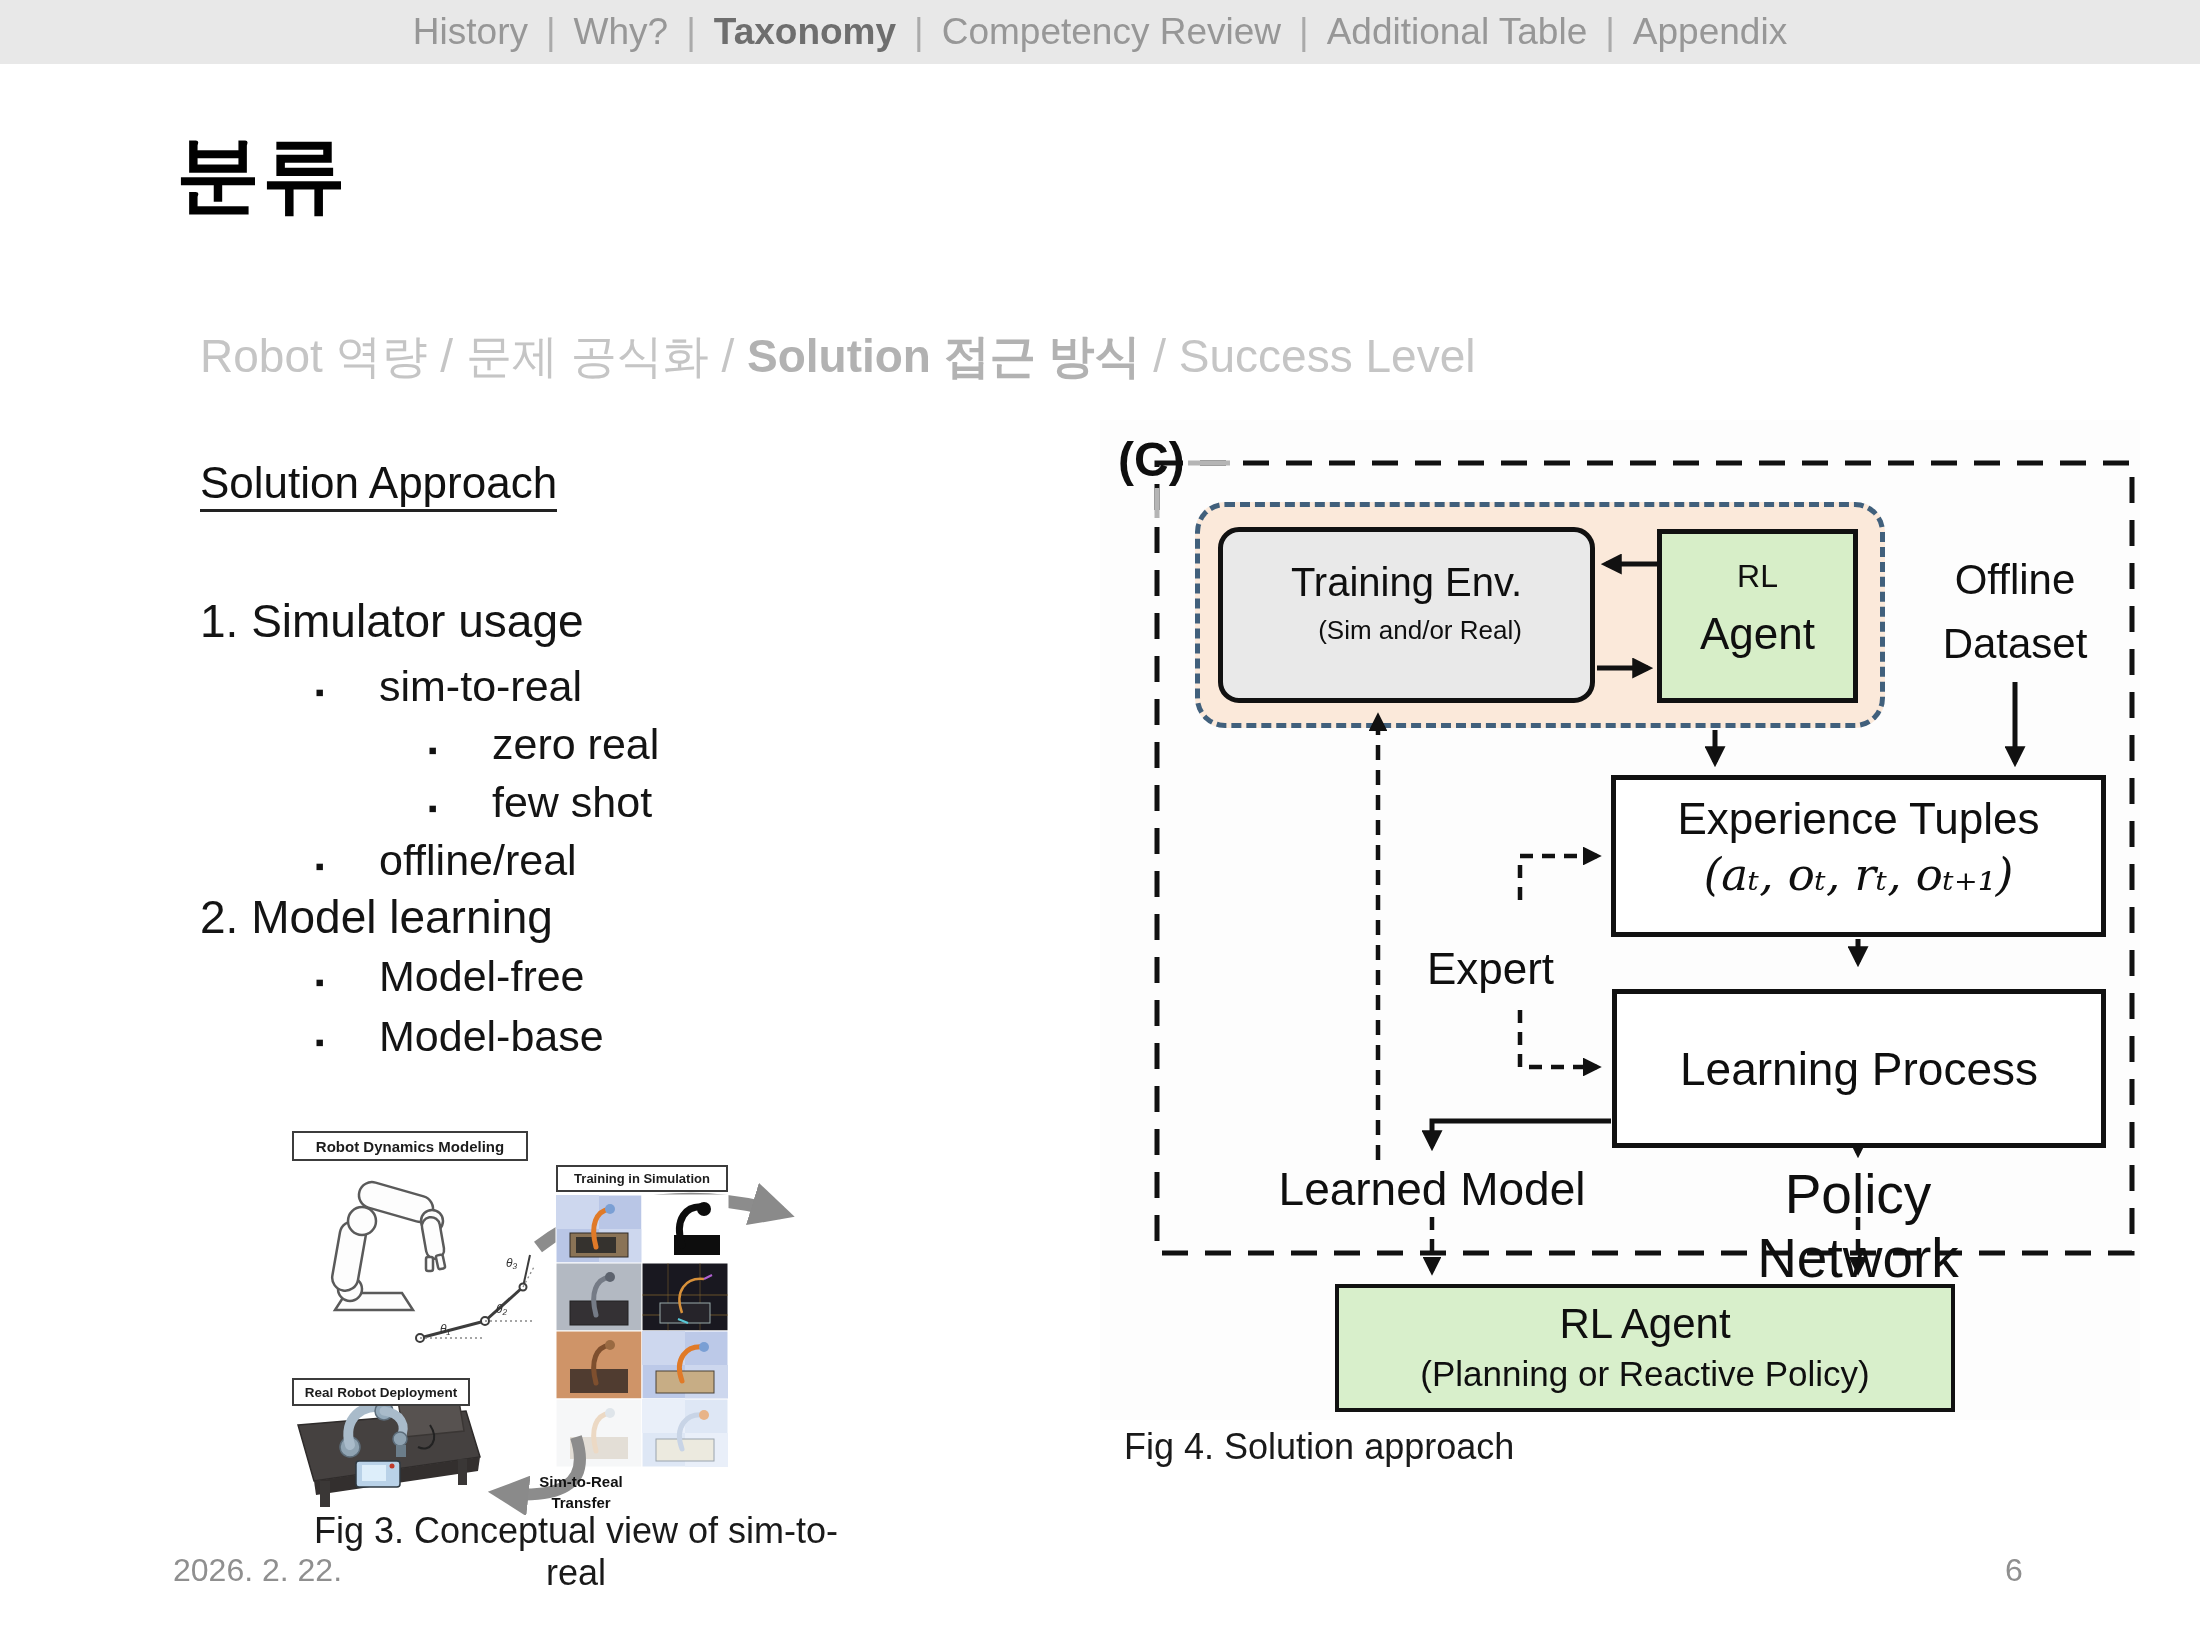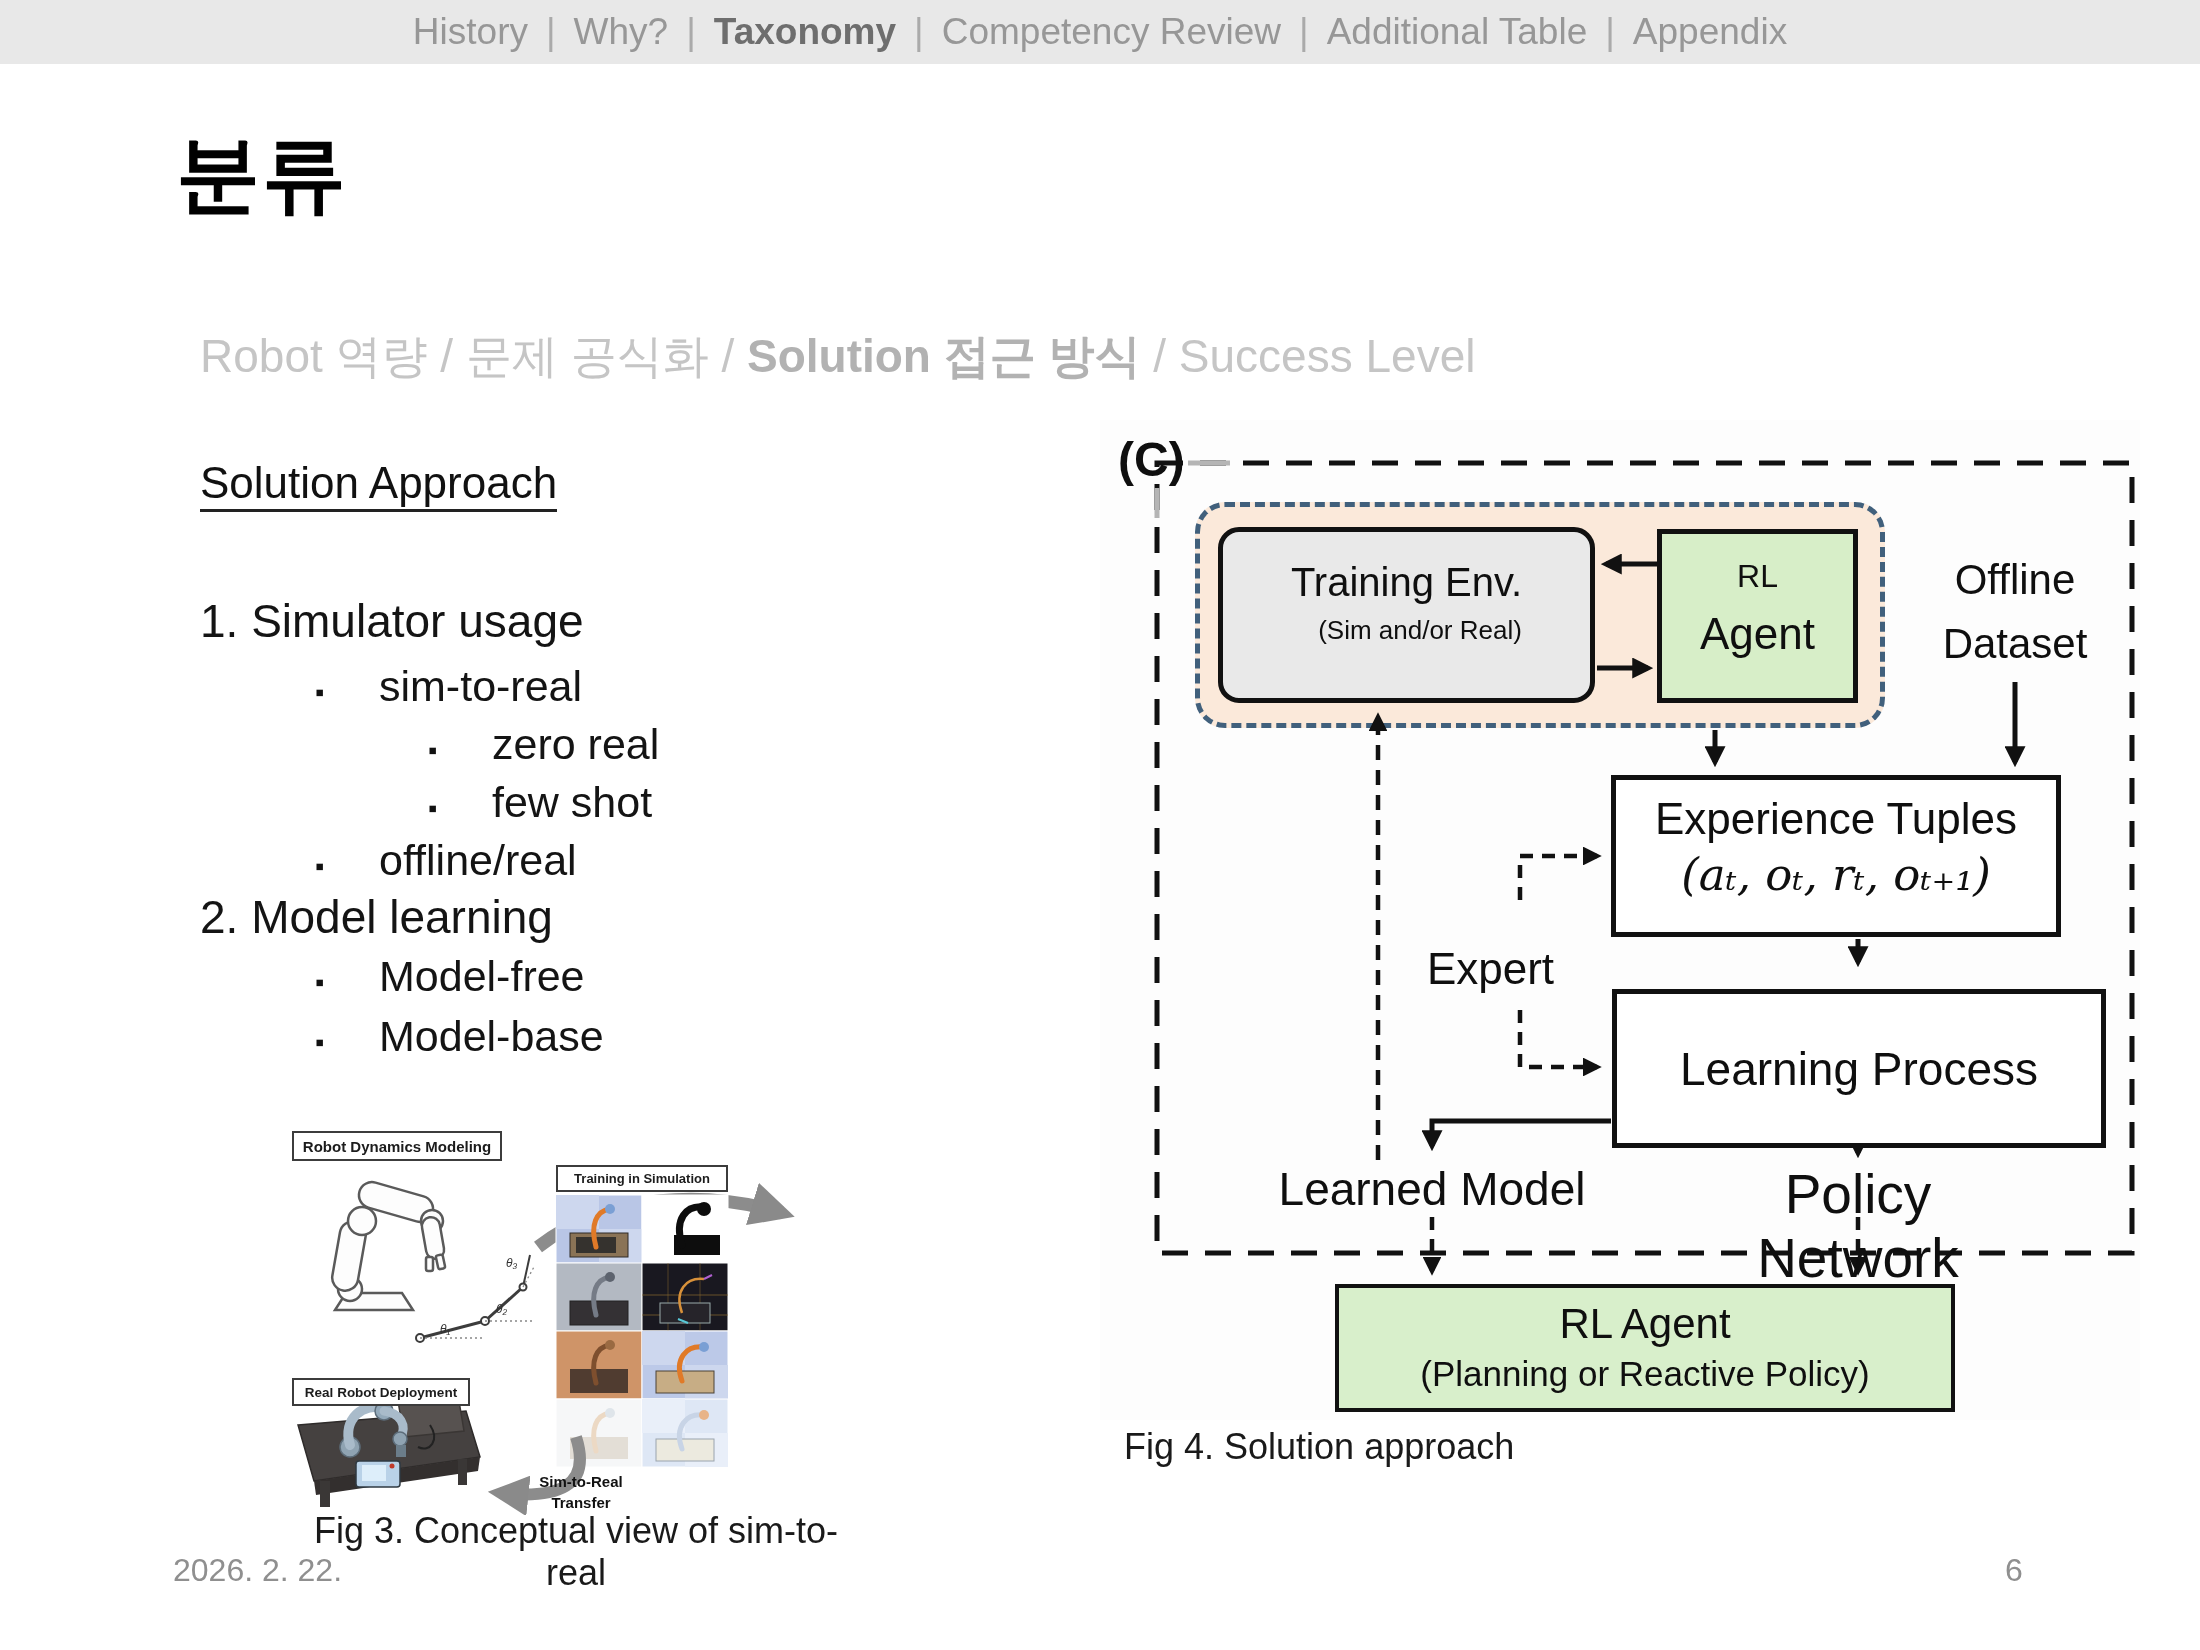--- a/index.html
+++ b/index.html
@@ -31,21 +31,21 @@
   .li.lvl1 { font-size:43px; padding-left:115px; }
   .li.lvl2 { font-size:43px; padding-left:228px; }
   .blt { font-size:26px; width:64px; display:inline-block; color:#111; }
   
   .fig3 { position:absolute; left:280px; top:1095px; width:560px; height:420px; }
   .fig3 svg { position:absolute; left:0; top:0; }
   .lblbox {
     position:absolute; background:#fff; border:2px solid #3c3c3c; display:flex;
     align-items:center; justify-content:center; font-weight:600; color:#1c1c1c; text-align:center;
   }
-  .lbl-rdm { left:12px; top:36px; width:210px; height:30px; font-size:15px; }
+  .lbl-rdm { left:12px; top:36px; width:236px; height:30px; font-size:15px; }
   .lbl-tis { left:276px; top:70px; width:172px; height:27px; font-size:13px; }
   .lbl-rrd { left:12px; top:283px; width:178px; height:28px; font-size:13.5px; }
   .lbl-transfer { position:absolute; left:235px; top:376px; width:132px; text-align:center;
      font-size:15px; font-weight:bold; line-height:21px; color:#111; }
   .fig3-caption { position:absolute; left:285px; top:1510px; width:582px; text-align:center;
      font-size:36px; color:var(--caption,#1a1a1a); }
   
   .fig4 { position:absolute; left:1100px; top:420px; width:1040px; height:1000px; background:#fdfdfd; }
   .fig4 svg.wires { position:absolute; left:0; top:0; z-index:2; }
   .peach {
@@ -55,21 +55,21 @@
   .node { position:absolute; z-index:3; text-align:center; color:#0f0f0f; }
   .boxed { border:5px solid #111; }
   .n-c { left:18px; top:12px; font-size:48px; font-weight:bold; }
   .n-te { left:118px; top:107px; width:377px; height:176px; background:var(--box_gray,#e9e9e9);border-radius:21px; }
   .n-te .l1 { font-size:40px; margin-top:28px; font-weight:500; }
   .n-te .l2 { font-size:26px; margin-top:10px;padding-left:27px; }
   .n-rl { left:557px; top:109px; width:201px; height:174px; background:var(--box_green,#d7eec8); }
   .n-rl .l1 { font-size:32px; margin-top:24px; font-weight:500; }
   .n-rl .l2 { font-size:44px; margin-top:14px; font-weight:500; }
   .n-off { left:795px; top:128px; width:240px; font-size:42px; line-height:64px; font-weight:500; }
-  .n-et { left:511px; top:355px; width:450px; height:162px; background:#fff; }
+  .n-et { left:511px; top:355px; width:495px; height:162px; background:#fff; }
   .n-et .l1 { font-size:44px; margin-top:14px; font-weight:500; }
   .n-et .l2 { font-size:45px; margin-top:4px; font-family:"DejaVu Serif", serif; font-style:italic; }
   .n-exp { left:308px; top:524px; width:165px; font-size:44px; font-weight:500; }
   .n-lp { left:512px; top:569px; width:494px; height:159px; background:#fff; display:flex; align-items:center; justify-content:center; font-size:46px; font-weight:500; }
   .n-lm { left:152px; top:742px; width:360px; font-size:46px; font-weight:500; }
   .n-pn { left:578px; top:742px; width:360px; font-size:55px; font-weight:500; }
   .n-rl2 { left:235px; top:864px; width:620px; height:128px; background:var(--box_green2,#d8efcb); border-width:4px; }
   .n-rl2 .l1 { font-size:42px; margin-top:12px; font-weight:500; }
   .n-rl2 .l2 { font-size:35px; margin-top:6px; }
   .fig4-caption { position:absolute; left:1124px; top:1426px; font-size:36px; color:var(--caption,#1a1a1a); }

